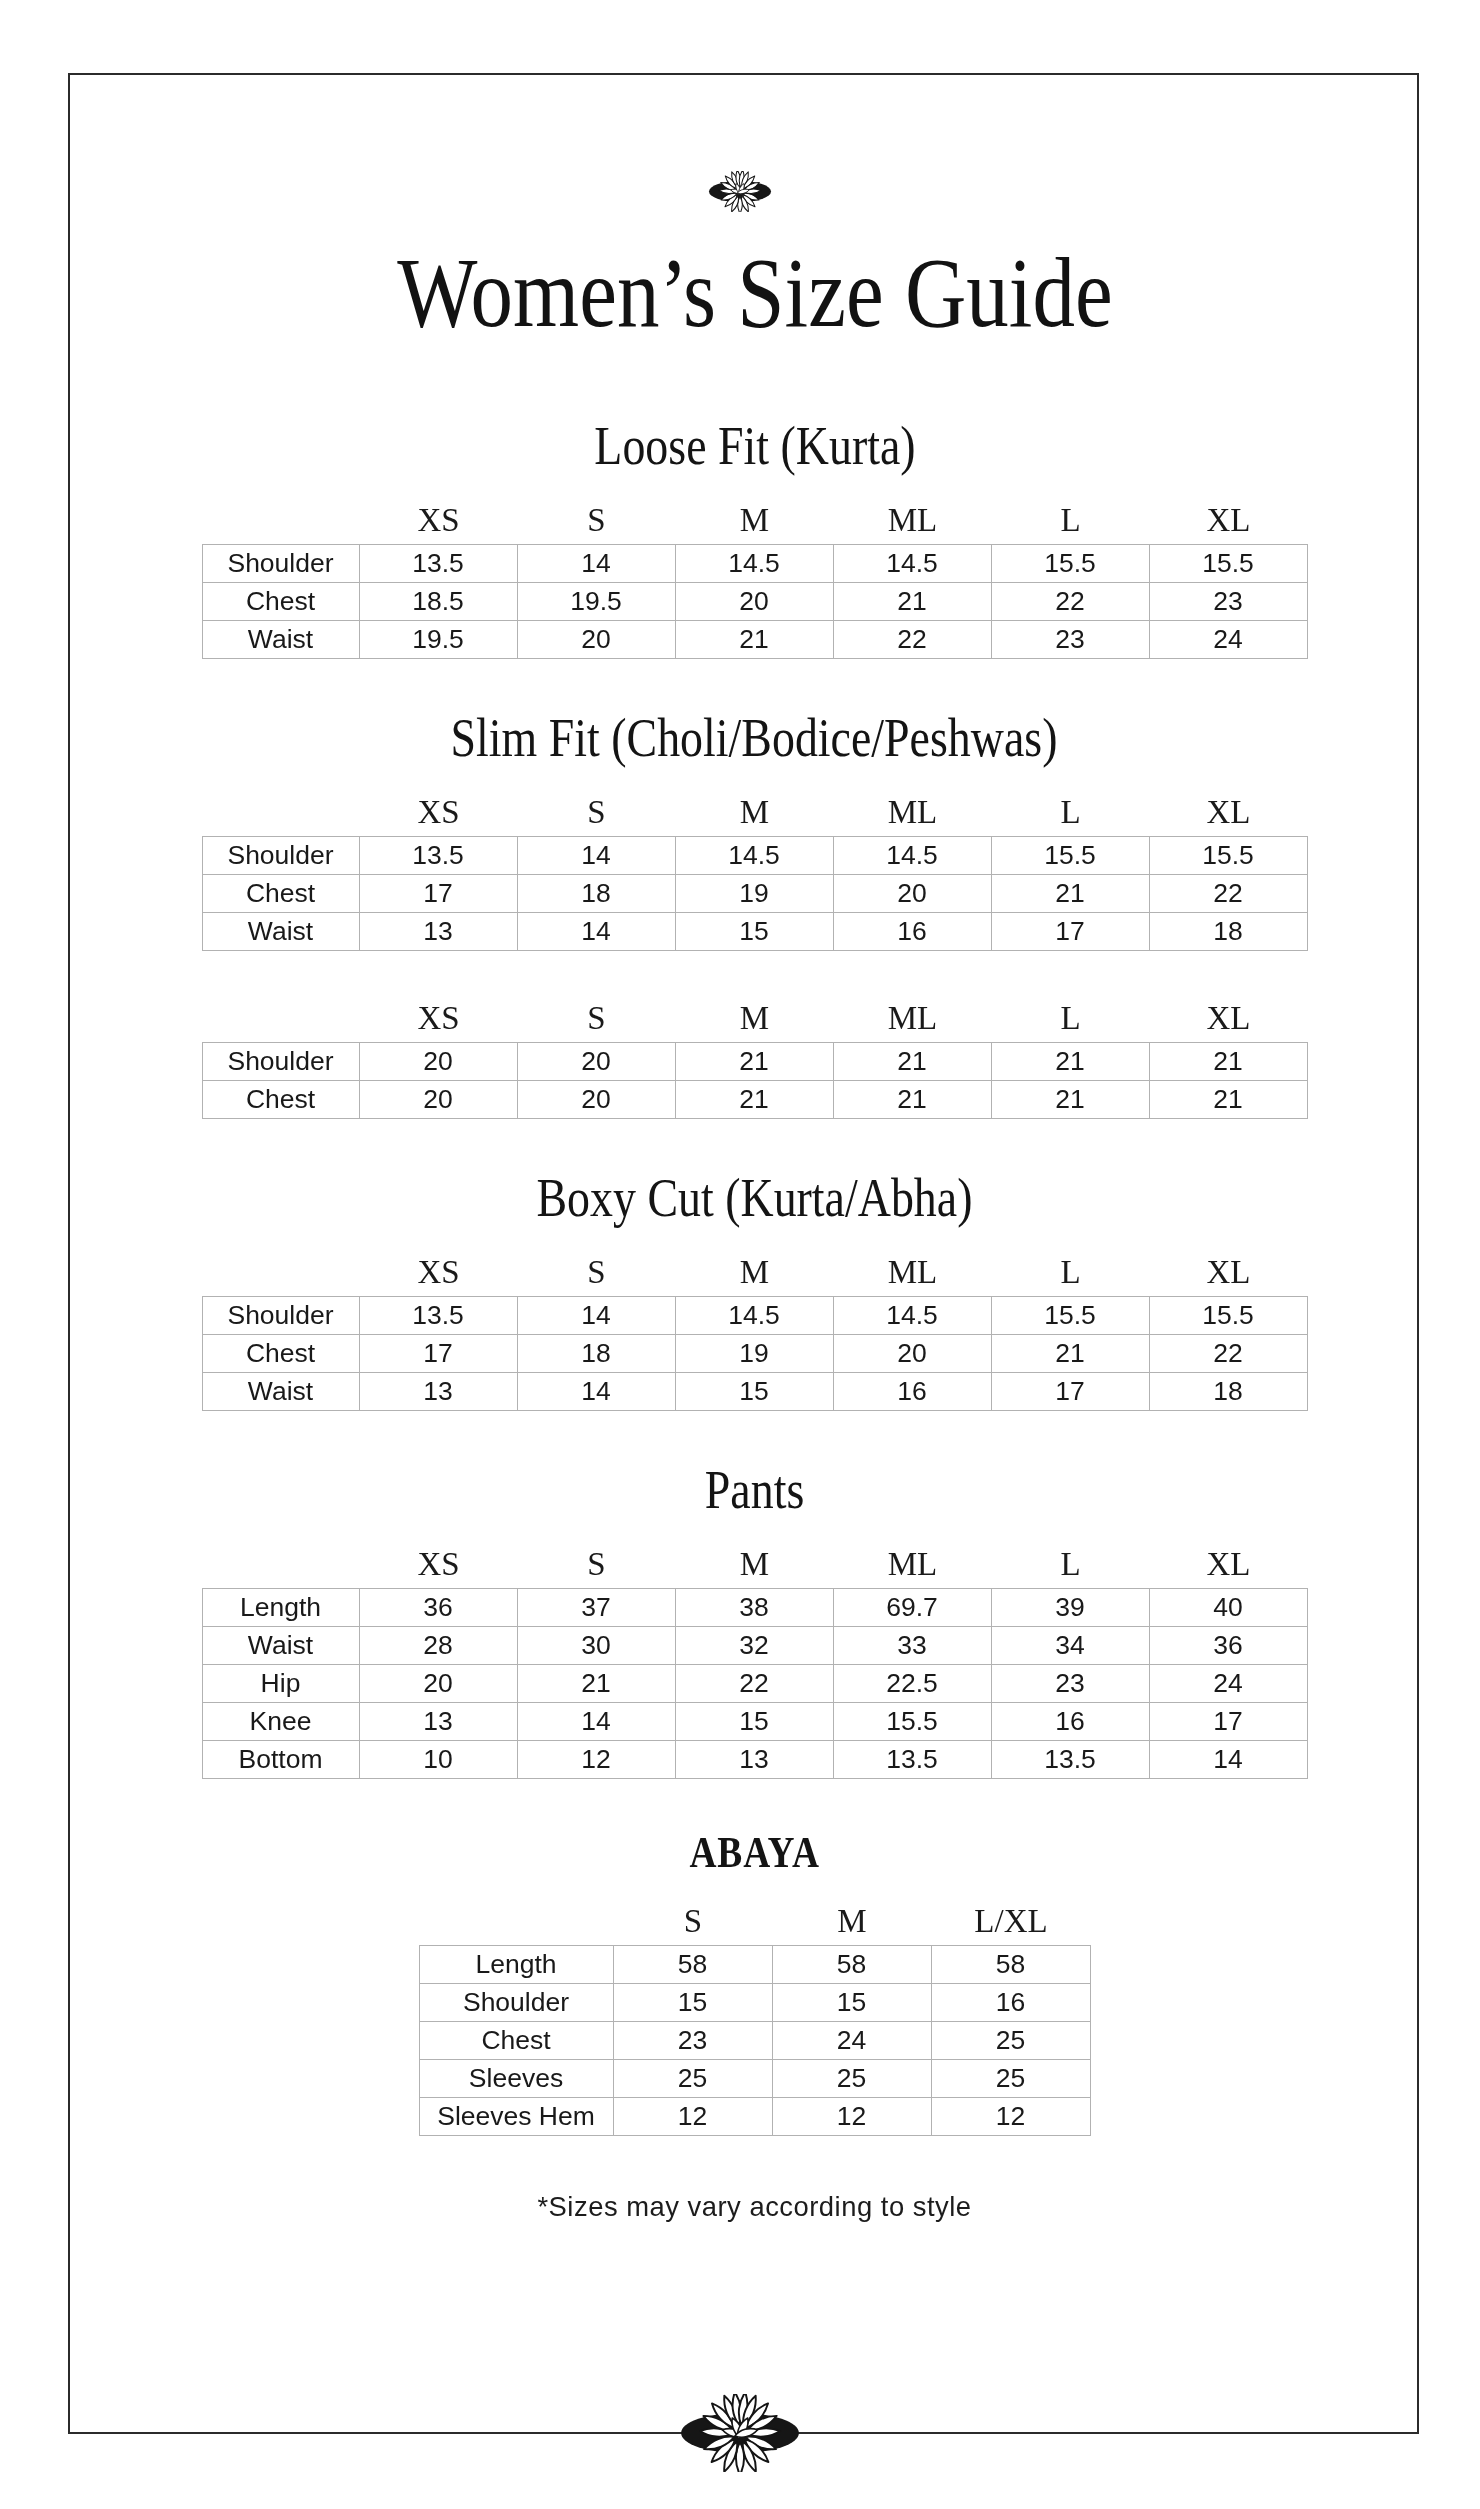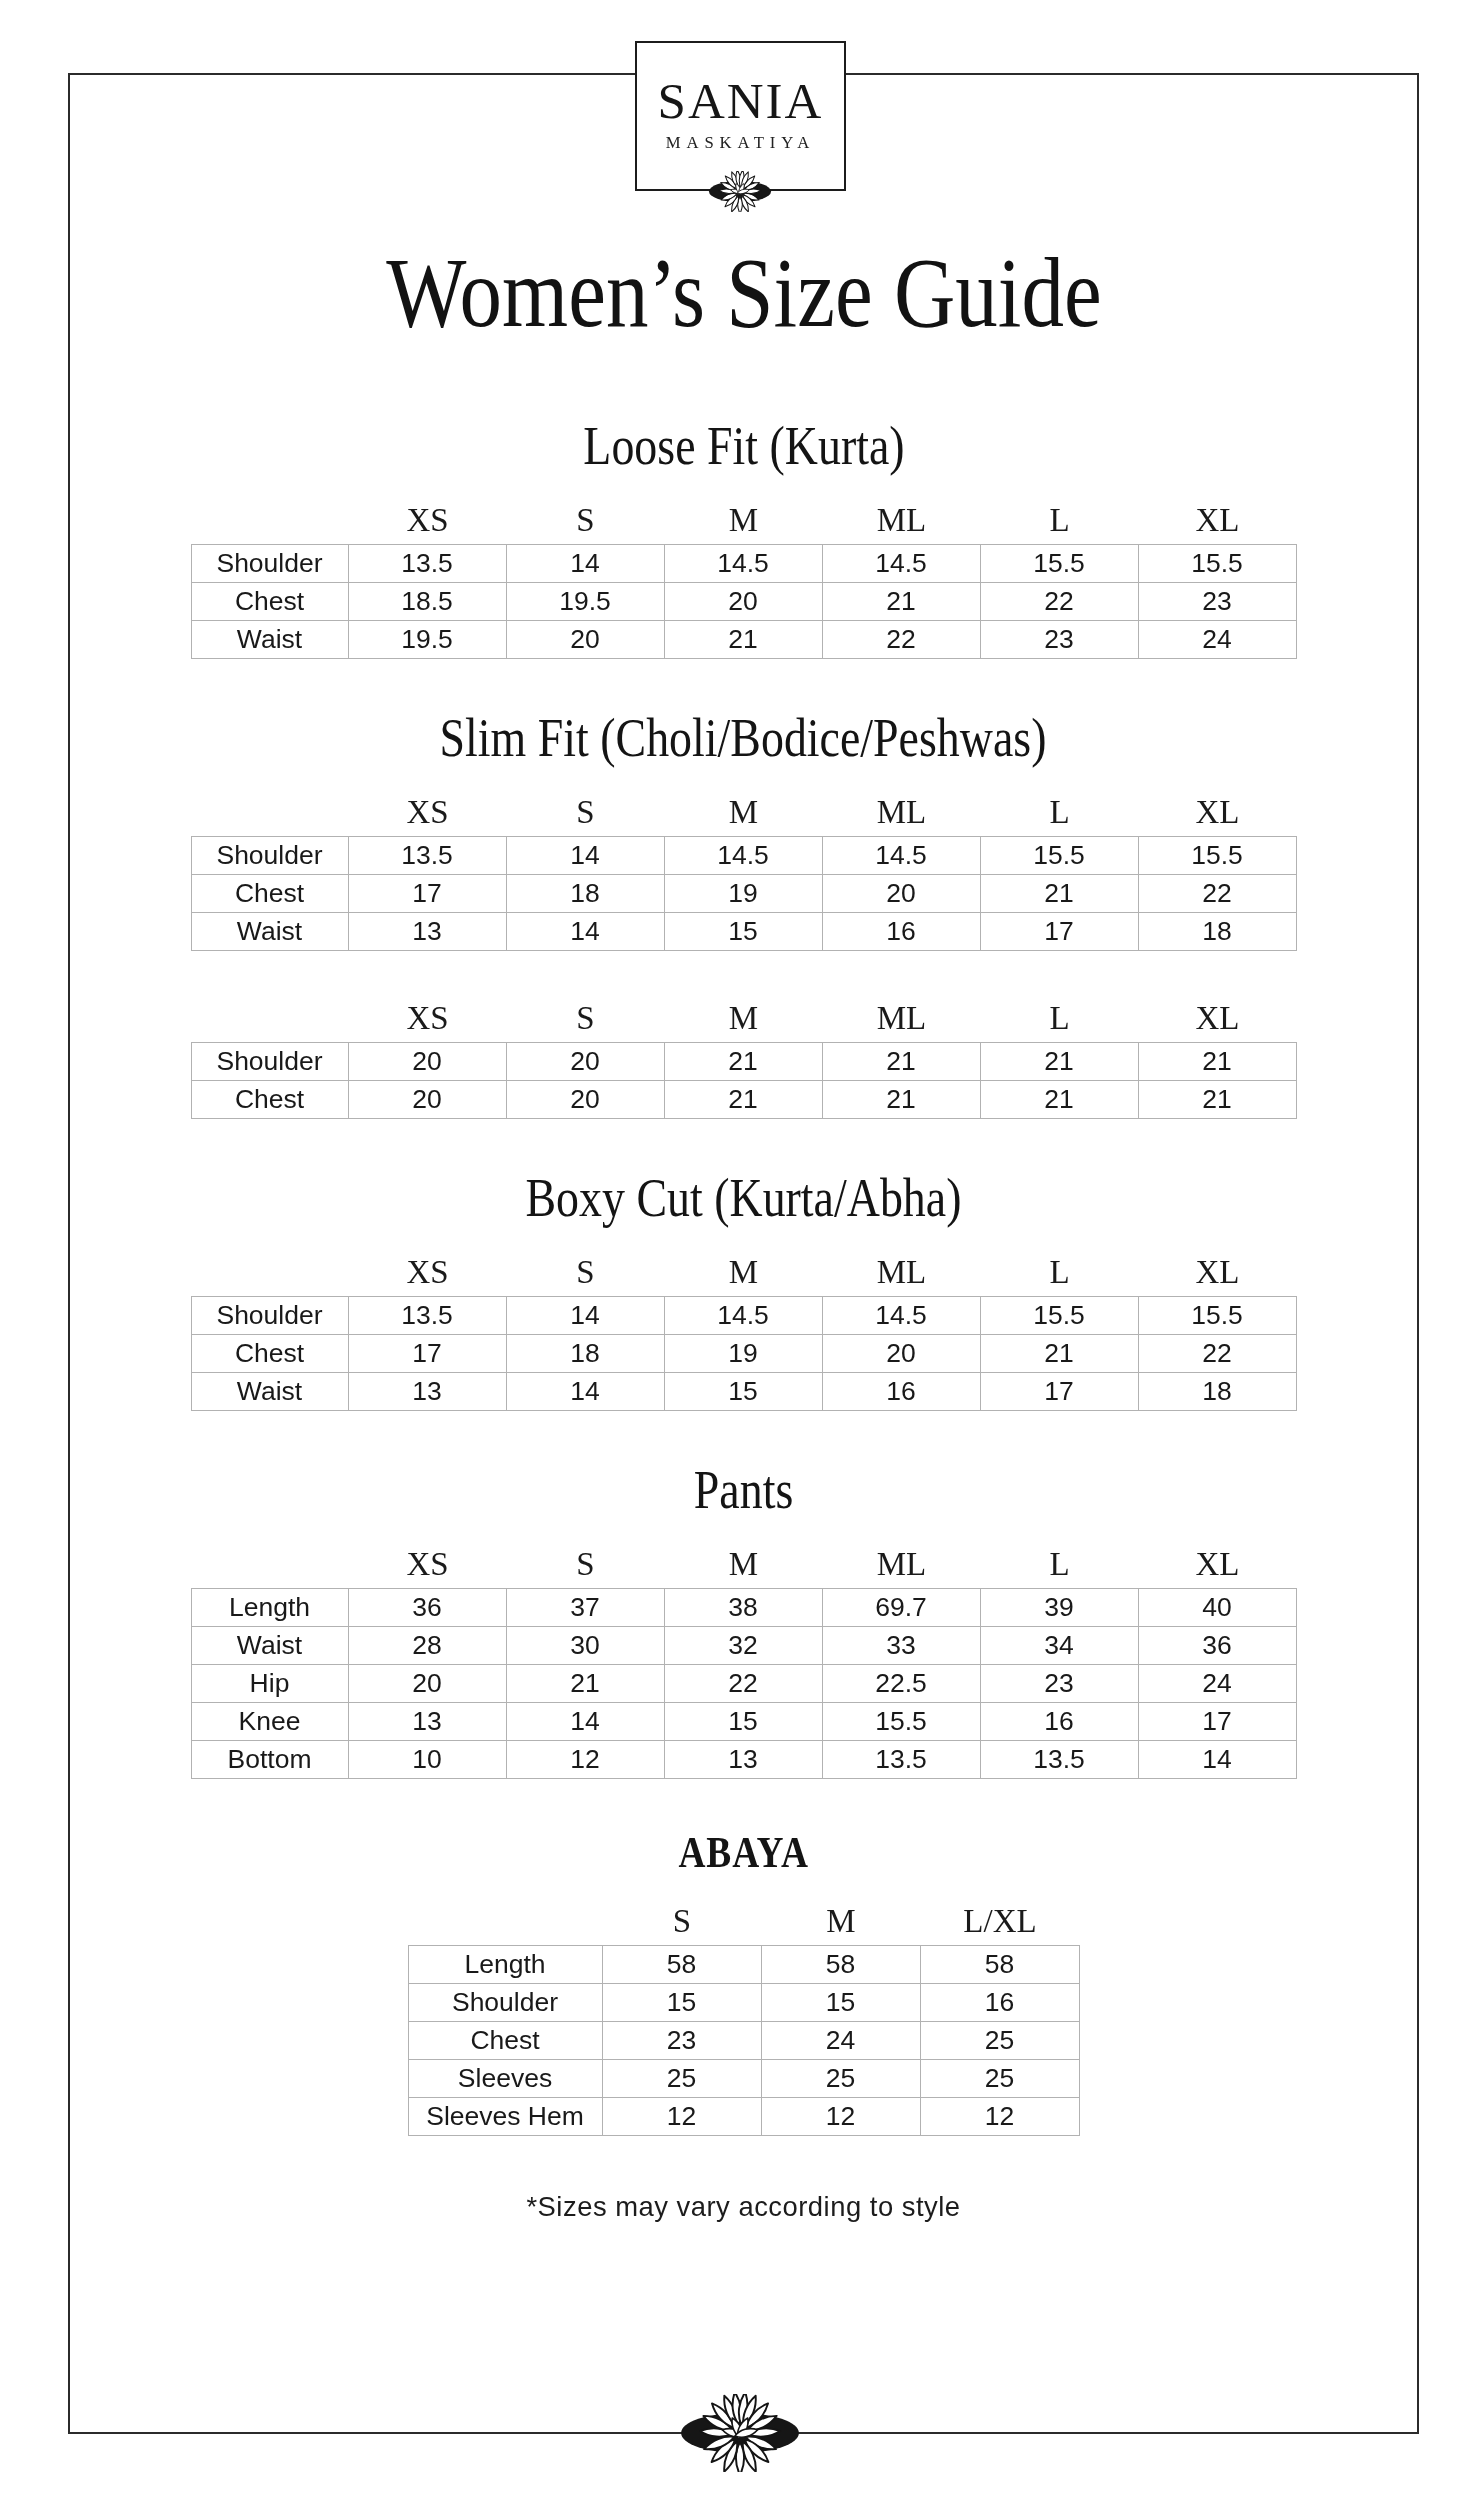--- a/index.html
+++ b/index.html
@@ -21,21 +21,21 @@
     font-size:51px;letter-spacing:2px;color:#161616;line-height:1;
   }
   .logo-sub{
     margin-top:7.8px;font-family:"Liberation Serif","DejaVu Serif",serif;
     font-size:16.7px;letter-spacing:5.9px;color:#222;line-height:1;
   }
   .ornament-top{position:absolute;left:50%;top:171px;transform:translateX(-50%);z-index:4;}
   .ornament-bottom{position:absolute;left:50%;top:2394px;transform:translateX(-50%);z-index:2;}
   
   .content{
-    position:absolute;left:68px;top:0;width:1351px;text-align:center;z-index:2;
+    position:absolute;left:68px;top:0;width:1351px;text-align:center;z-index:2;padding-left:11px;
   }
   .condensed{display:inline-block;transform:scaleX(0.85);transform-origin:50% 50%;white-space:nowrap;}
   .page-title{
     margin:240px 0 0;font-family:"Liberation Serif","DejaVu Serif",serif;
     font-weight:400;font-size:100px;line-height:1.05;color:#121212;
   }
   .size-section{margin-top:49px;}
   .size-section.first{margin-top:71px;}
   .sec-title{
     margin:0;font-family:"Liberation Serif","DejaVu Serif",serif;
@@ -98,24 +98,20 @@
         </g>
       </g>
     </g>
   </defs>
 </svg>
 
 <div class="page">
 
   <div class="frame"></div>
 
-  <div class="logo-box">
-    <div class="logo-name">SANIA</div>
-    <div class="logo-sub">MASKATIYA</div>
-  </div>
 
   <svg class="ornament-top" viewBox="0 0 240 100" width="98" height="41">
       <use href="#laurel"></use>
     </svg>
 
   <div class="content">
     <h1 class="page-title"><span class="condensed">Women’s Size Guide</span></h1>
 
     <div>
         <section class="size-section first">

